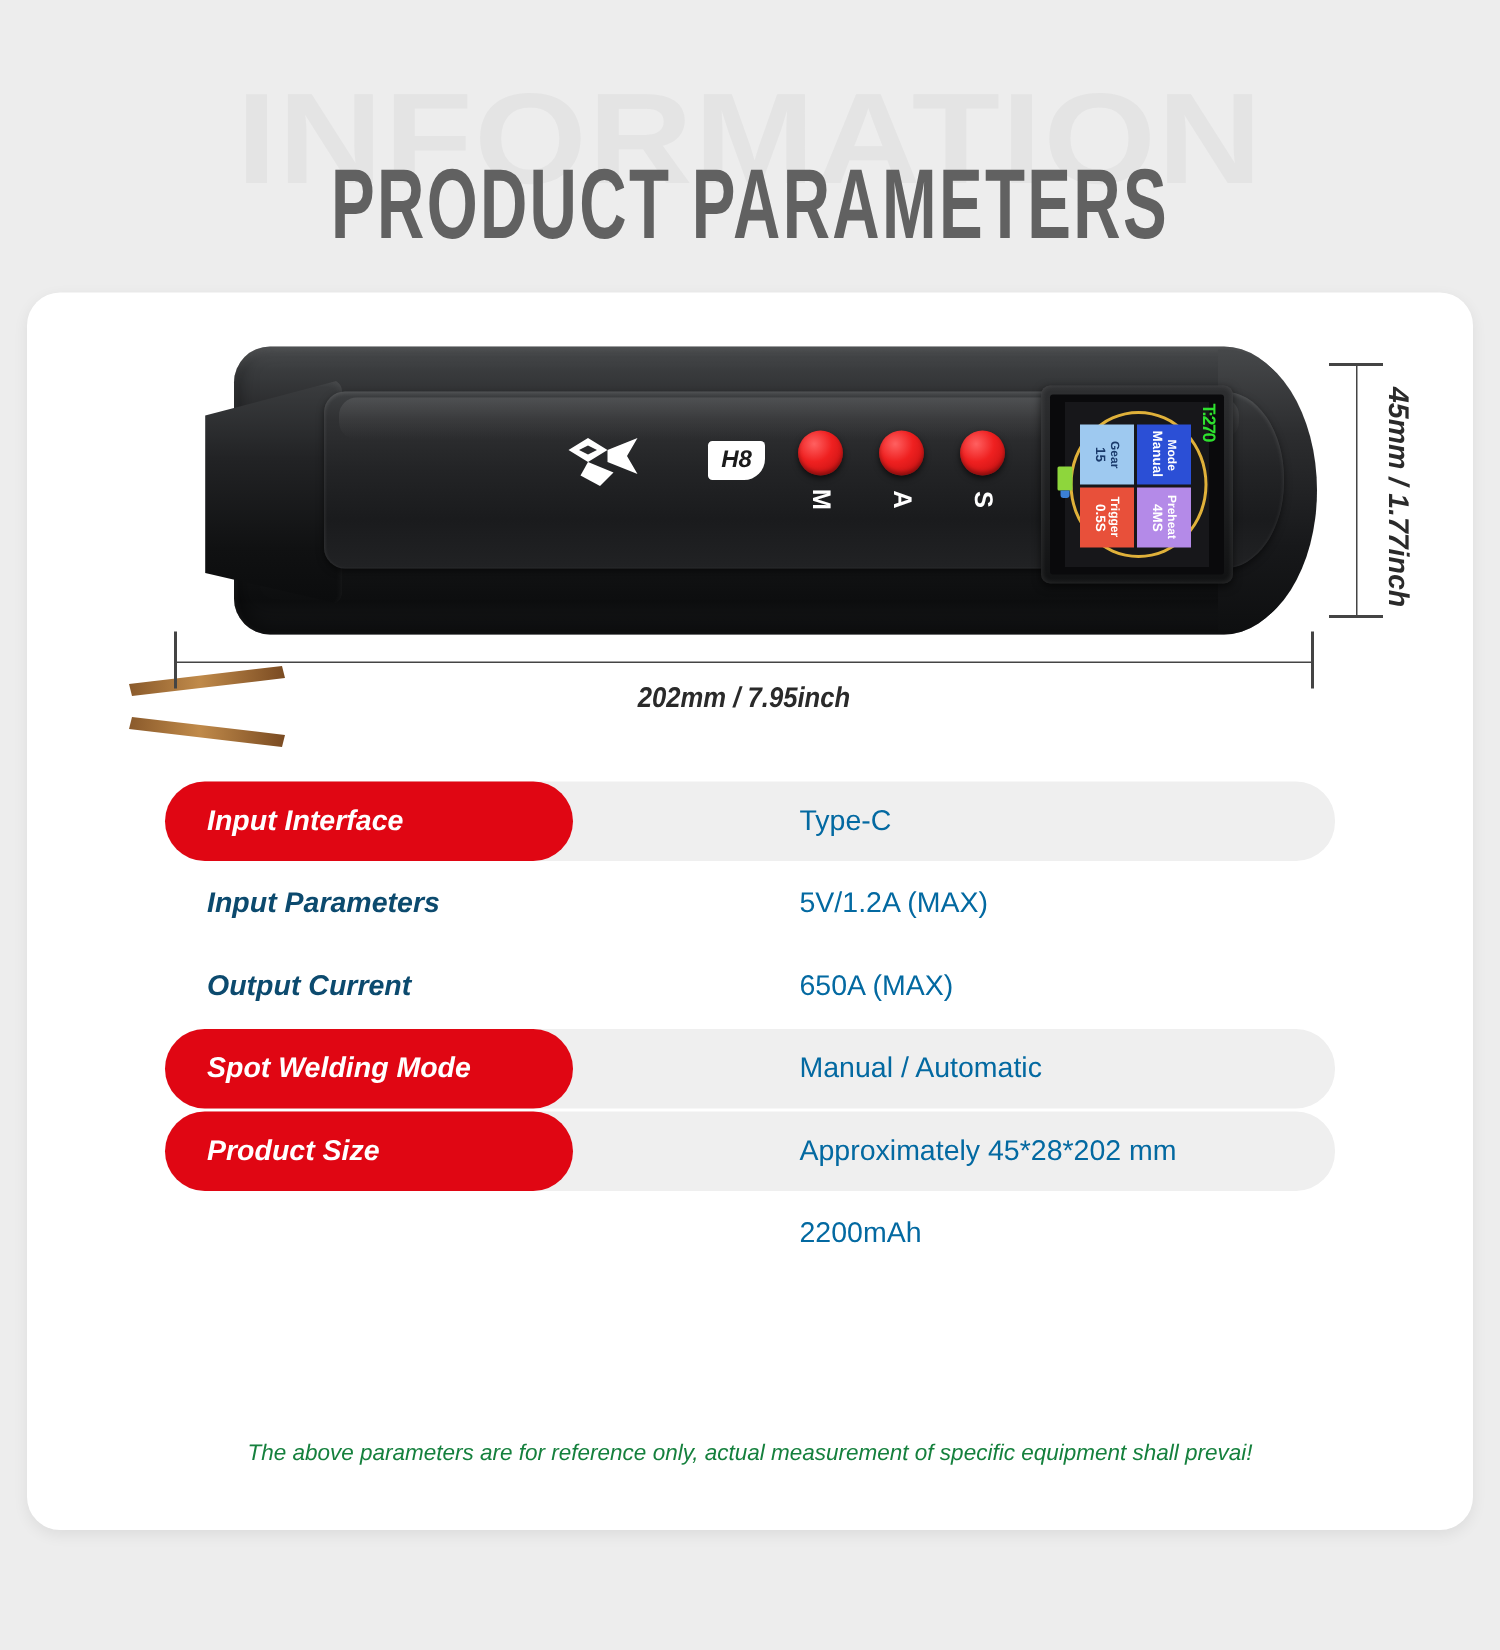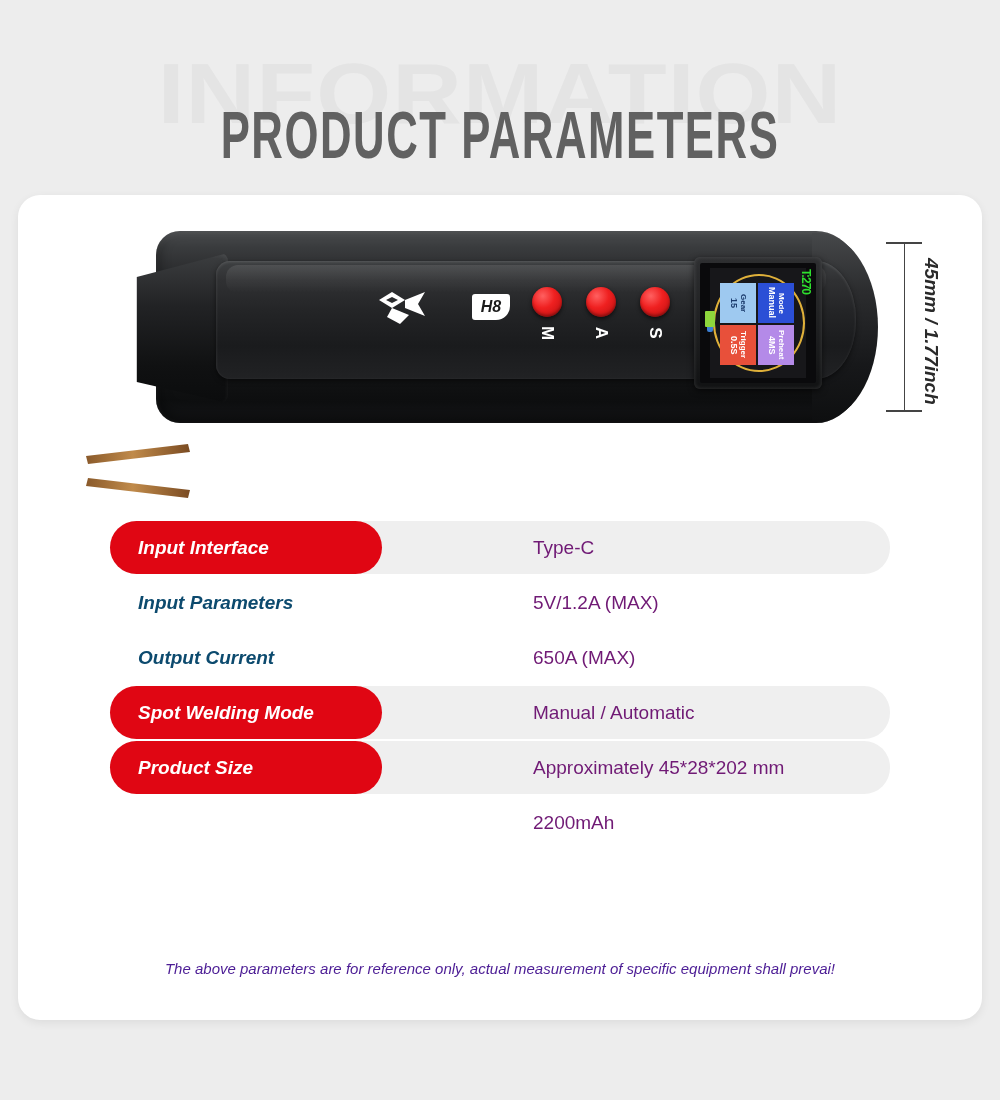--- a/index.html
+++ b/index.html
@@ -227,27 +227,27 @@
     color:#ffffff;
     background:#e00613;
     font-family:"Liberation Sans", sans-serif;
   }
   .spec-row.plain .label-pill {
     background:transparent; color:#0c4a6e;
   }
   .spec-value {
     position:absolute; left:515px; top:1px; height:53px;
     display:flex; align-items:center;
-    font-size:19px; color:#701a75;
+    font-size:19px; color:#0369a1;
     font-family:"Liberation Sans", sans-serif;
   }
   .disclaimer {
     position:absolute; left:0; top:765px; width:964px;
     text-align:center;
-    font-size:15px; font-style:italic; color:#4c1d95;
+    font-size:15px; font-style:italic; color:#15803d;
     font-family:"Liberation Sans", sans-serif;
   }
 </style>
 </head>
 <body>
 
 <div class="header">
   <div class="watermark">INFORMATION</div>
   <div class="main-title">PRODUCT PARAMETERS</div>
 </div>
@@ -313,20 +313,26 @@
             <span class="v">4MS</span>
           </div>
           <div class="tile tile-trigger">
             <span>Trigger</span>
             <span class="v">0.5S</span>
           </div>
         </div>
       </div>
     </div>
 
+    <div class="dim-h">
+      <div class="dim-h-line"></div>
+      <div class="dim-h-tick-l"></div>
+      <div class="dim-h-tick-r"></div>
+      <div class="dim-h-label">202mm / 7.95inch</div>
+    </div>
 
     <div class="dim-v">
       <div class="dim-v-line"></div>
       <div class="dim-v-tick-t"></div>
       <div class="dim-v-tick-b"></div>
       <div class="dim-v-label">45mm / 1.77inch</div>
     </div>
   </div>
 
   <div class="spec-table">

